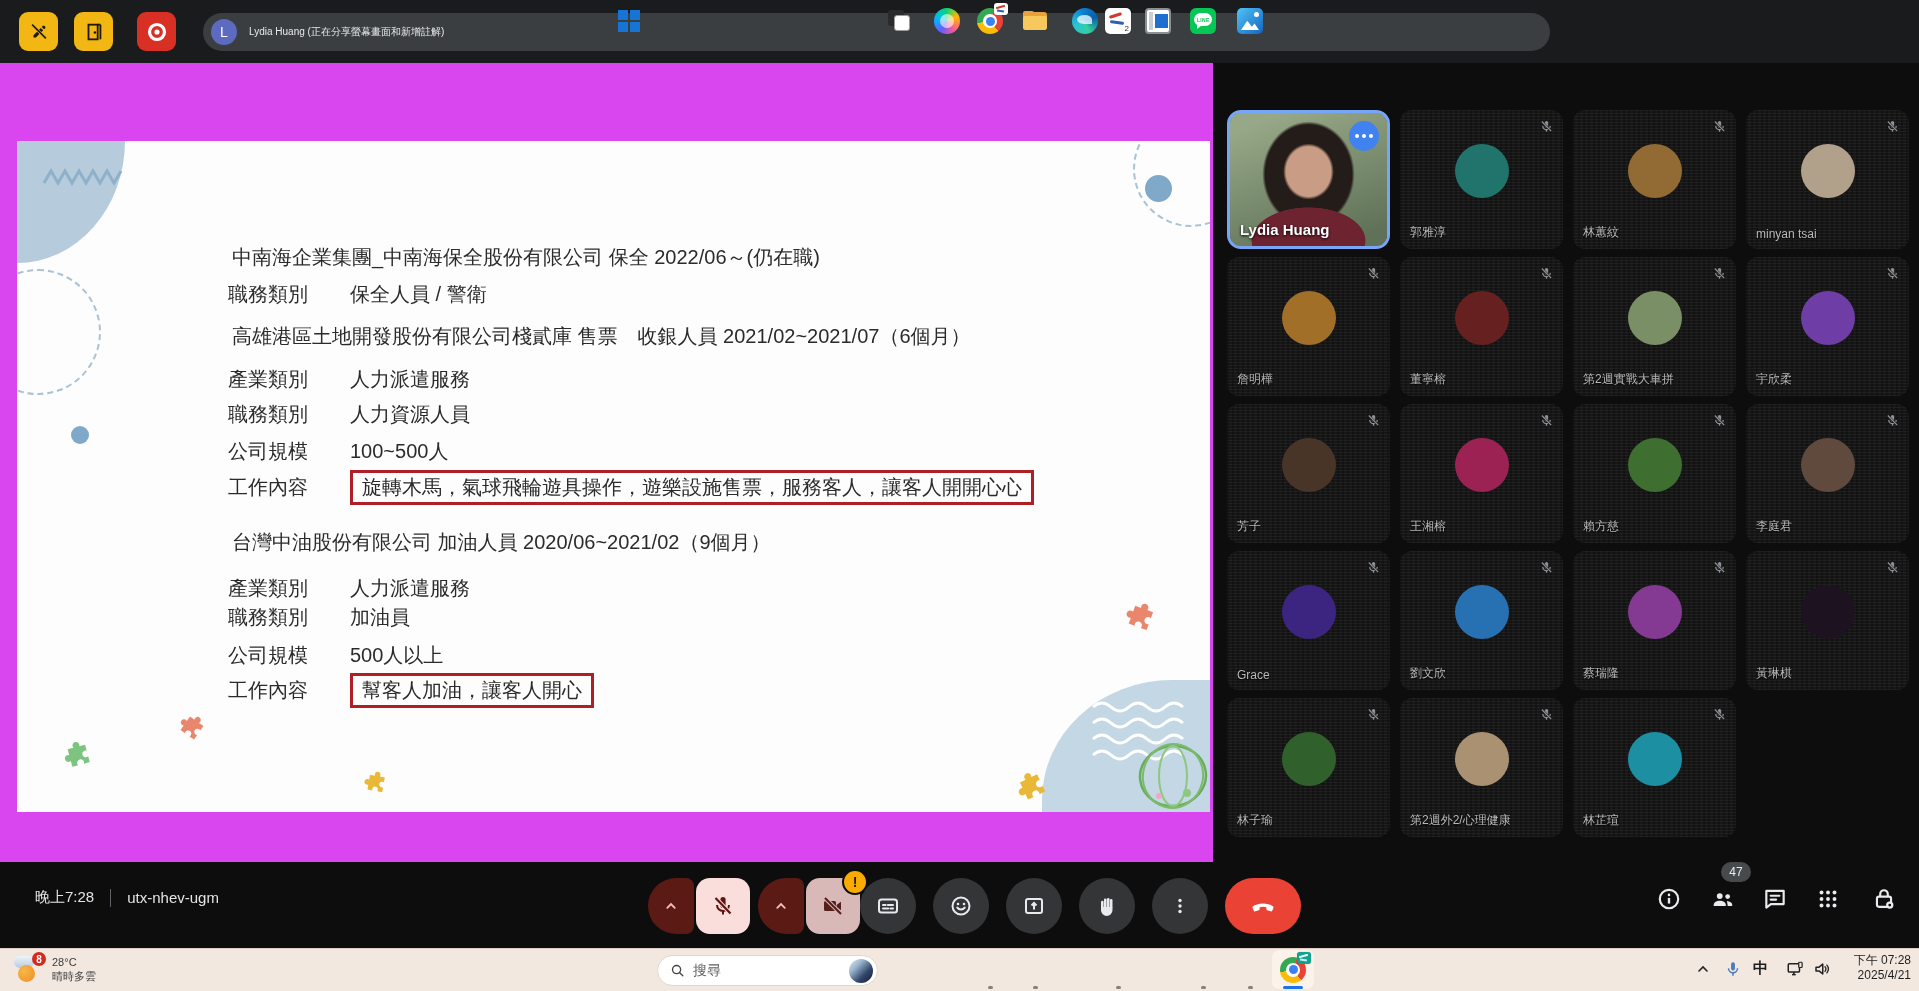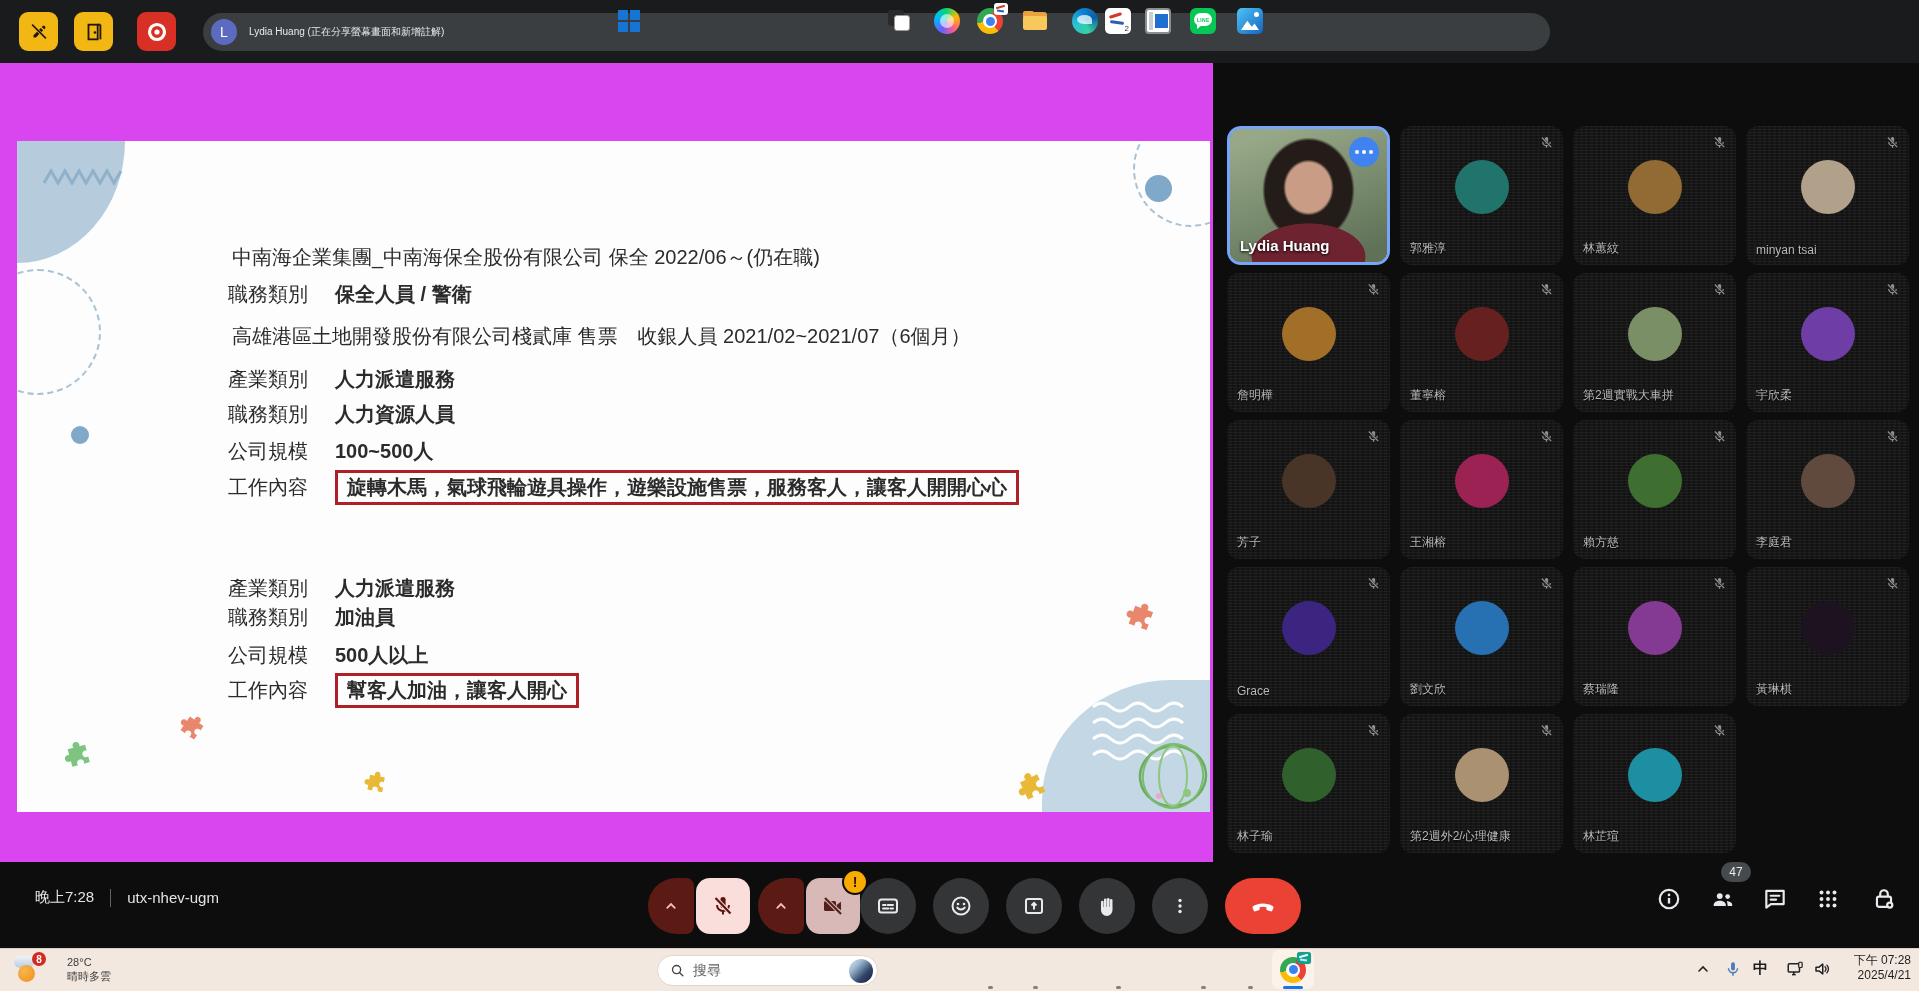--- a/index.html
+++ b/index.html
@@ -14,34 +14,34 @@
   .tb-pill{position:absolute;left:203px;top:13px;width:1347px;height:38px;border-radius:19px;background:#3b3e41;display:flex;align-items:center;gap:12px;padding-left:8px;box-sizing:border-box;}
   .tb-avatar{width:26px;height:26px;border-radius:50%;background:#5c6bc0;color:#fff;font-size:14px;display:flex;align-items:center;justify-content:center;}
   .tb-title{color:#e8eaed;font-size:10px;}
 
   
   .stage{position:absolute;left:0;top:63px;width:1213px;height:799px;background:#d946ef;}
   .slide{position:absolute;left:17px;top:78px;width:1193px;height:671px;background:#fdfdfd;overflow:hidden;}
   .stitle{position:absolute;left:215px;color:#2b2b2b;font-size:20px;font-weight:500;white-space:nowrap;}
   .srow{position:absolute;left:211px;display:flex;align-items:center;white-space:nowrap;}
   .slabel{display:inline-block;width:107px;color:#2b2b2b;font-size:20px;font-weight:500;}
-  .sval{color:#2b2b2b;font-size:20px;font-weight:700;}
+  .sval{color:#2b2b2b;font-size:20px;font-weight:400;margin-left:15px;}
   .boxed{border:3px solid #ae2025;padding:1px 9px;}
 
   
   .blob-tl{position:absolute;left:0;top:0;width:108px;height:122px;background:#b6cbdb;border-bottom-right-radius:100% 100%;}
   .dash-c{position:absolute;border:2px dashed #a9c2d4;border-radius:50%;}
   .dot{position:absolute;border-radius:50%;background:#7fa8c9;}
   .blob-br{position:absolute;right:0;bottom:0;width:168px;height:132px;background:#c3d7e4;border-top-left-radius:130px 120px;}
   .puzzle{position:absolute;}
   .doodle{position:absolute;}
 
   
   .panel{position:absolute;left:1213px;top:63px;width:706px;height:799px;background:#0d0d0e;}
-  .tiles{position:absolute;left:14px;top:47px;display:grid;grid-template-columns:repeat(4,163px);grid-auto-rows:139px;gap:8px 10px;margin-top:16px;}
+  .tiles{position:absolute;left:14px;top:47px;display:grid;grid-template-columns:repeat(4,163px);grid-auto-rows:139px;gap:8px 10px;}
   .tile{position:relative;background:#171718;border-radius:12px;overflow:hidden;cursor:pointer;}
   .tile::before{content:"";position:absolute;inset:0;background:repeating-linear-gradient(0deg,rgba(255,255,255,.045) 0 1px,transparent 1px 3px),repeating-linear-gradient(90deg,rgba(0,0,0,.25) 0 2px,transparent 2px 5px);}
   .t-avatar{position:absolute;left:50%;top:34px;width:54px;height:54px;margin-left:-27px;border-radius:50%;filter:saturate(.85) brightness(.9);}
   .t-name{position:absolute;left:10px;bottom:8px;color:#b9b9b9;font-size:12px;max-width:140px;overflow:hidden;white-space:nowrap;text-overflow:ellipsis;text-shadow:0 1px 2px #000;}
   .tmic{position:absolute;right:9px;top:9px;width:15px;height:15px;color:#8f9296;}
   .tile-self{background:linear-gradient(160deg,#93a483,#64755a);border:3px solid #77a5f7;border-radius:14px;box-sizing:border-box;}
   .self-video{position:absolute;inset:0;background:
     radial-gradient(26% 34% at 50% 44%,#c99d85 0 55%,rgba(0,0,0,0) 62%),
     radial-gradient(58% 40% at 50% 96%,#6e2330 0 62%,rgba(0,0,0,0) 63%),
     radial-gradient(46% 62% at 50% 46%,#241c18 0 60%,rgba(0,0,0,0) 64%),
@@ -65,21 +65,21 @@
   .badge47{position:absolute;left:1721px;top:862px;min-width:30px;height:20px;border-radius:10px;background:#474a4d;color:#e8eaed;font-size:12px;display:flex;align-items:center;justify-content:center;}
 
   
   .taskbar{position:absolute;left:0;top:948px;width:1919px;height:43px;background:#f3e8e0;border-top:1px solid #ddcfc5;box-sizing:border-box;}
   .tk-ic{position:absolute;top:8px;width:26px;height:26px;cursor:pointer;}
   .weather{position:absolute;left:12px;top:3px;display:flex;gap:6px;cursor:pointer;}
   .wicon{position:relative;width:34px;height:36px;}
   .wcloud{position:absolute;left:2px;top:4px;width:20px;height:12px;border-radius:8px;background:linear-gradient(#eef4fa,#b9cbdd);}
   .wsun{position:absolute;left:6px;top:13px;width:17px;height:17px;border-radius:50%;background:radial-gradient(circle at 35% 35%,#f7b84b,#ef8c1f);}
   .wbadge{position:absolute;right:0;top:0;width:14px;height:14px;border-radius:50%;background:#d22a1e;color:#fff;font-size:10px;font-weight:700;display:flex;align-items:center;justify-content:center;}
-  .wtxt{font-size:11px;color:#3c3c3c;line-height:14px;padding-top:3px;margin-left:15px;}
+  .wtxt{font-size:11px;color:#3c3c3c;line-height:14px;padding-top:3px;}
   .winlogo{position:absolute;left:618px;top:10px;width:22px;height:22px;display:grid;grid-template-columns:10px 10px;grid-template-rows:10px 10px;gap:2px;cursor:pointer;}
   .winlogo i{background:#1574d4;}
   .search{position:absolute;left:657px;top:955px;width:221px;height:31px;border-radius:16px;background:#fff;border:1px solid #e2d6cc;box-sizing:border-box;display:flex;align-items:center;gap:8px;padding:0 4px 0 12px;cursor:text;}
   .search .q{color:#5f5f5f;font-size:14px;flex:1;}
   .sthumb{width:24px;height:24px;border-radius:12px;background:linear-gradient(135deg,#dfe9f2 0%,#9db8cf 30%,#32466b 65%,#131c30 100%);}
   .underdot{position:absolute;top:986px;width:5px;height:3px;border-radius:2px;background:#8a7f76;}
   .chrome-ic{position:relative;width:26px;height:26px;border-radius:50%;background:conic-gradient(from 140deg,#fbbc05 0 120deg,#34a853 120deg 240deg,#ea4335 240deg 360deg);}
   .chrome-ic::before{content:"";position:absolute;left:6px;top:6px;width:14px;height:14px;border-radius:50%;background:#fff;}
   .chrome-ic::after{content:"";position:absolute;left:8.5px;top:8.5px;width:9px;height:9px;border-radius:50%;background:#3b82f0;}
   .sticker{position:absolute;right:-5px;top:-5px;width:14px;height:12px;border-radius:3px;background:#fff;box-shadow:0 0 1px #0006;overflow:hidden;}
@@ -187,20 +187,21 @@
       </div>
       <div class="srow" style="top:297px">
         <span class="slabel">公司規模</span>
         <span class="sval">100~500人</span>
       </div>
       <div class="srow" style="top:329px">
         <span class="slabel">工作內容</span>
         <span class="sval boxed">旋轉木馬，氣球飛輪遊具操作，遊樂設施售票，服務客人，讓客人開開心心</span>
       </div>
 
+      <div class="stitle" style="top:388px">台灣中油股份有限公司 加油人員 2020/06~2021/02（9個月）</div>
       <div class="srow" style="top:434px">
         <span class="slabel">產業類別</span>
         <span class="sval">人力派遣服務</span>
       </div>
       <div class="srow" style="top:463px">
         <span class="slabel">職務類別</span>
         <span class="sval">加油員</span>
       </div>
       <div class="srow" style="top:501px">
         <span class="slabel">公司規模</span>

